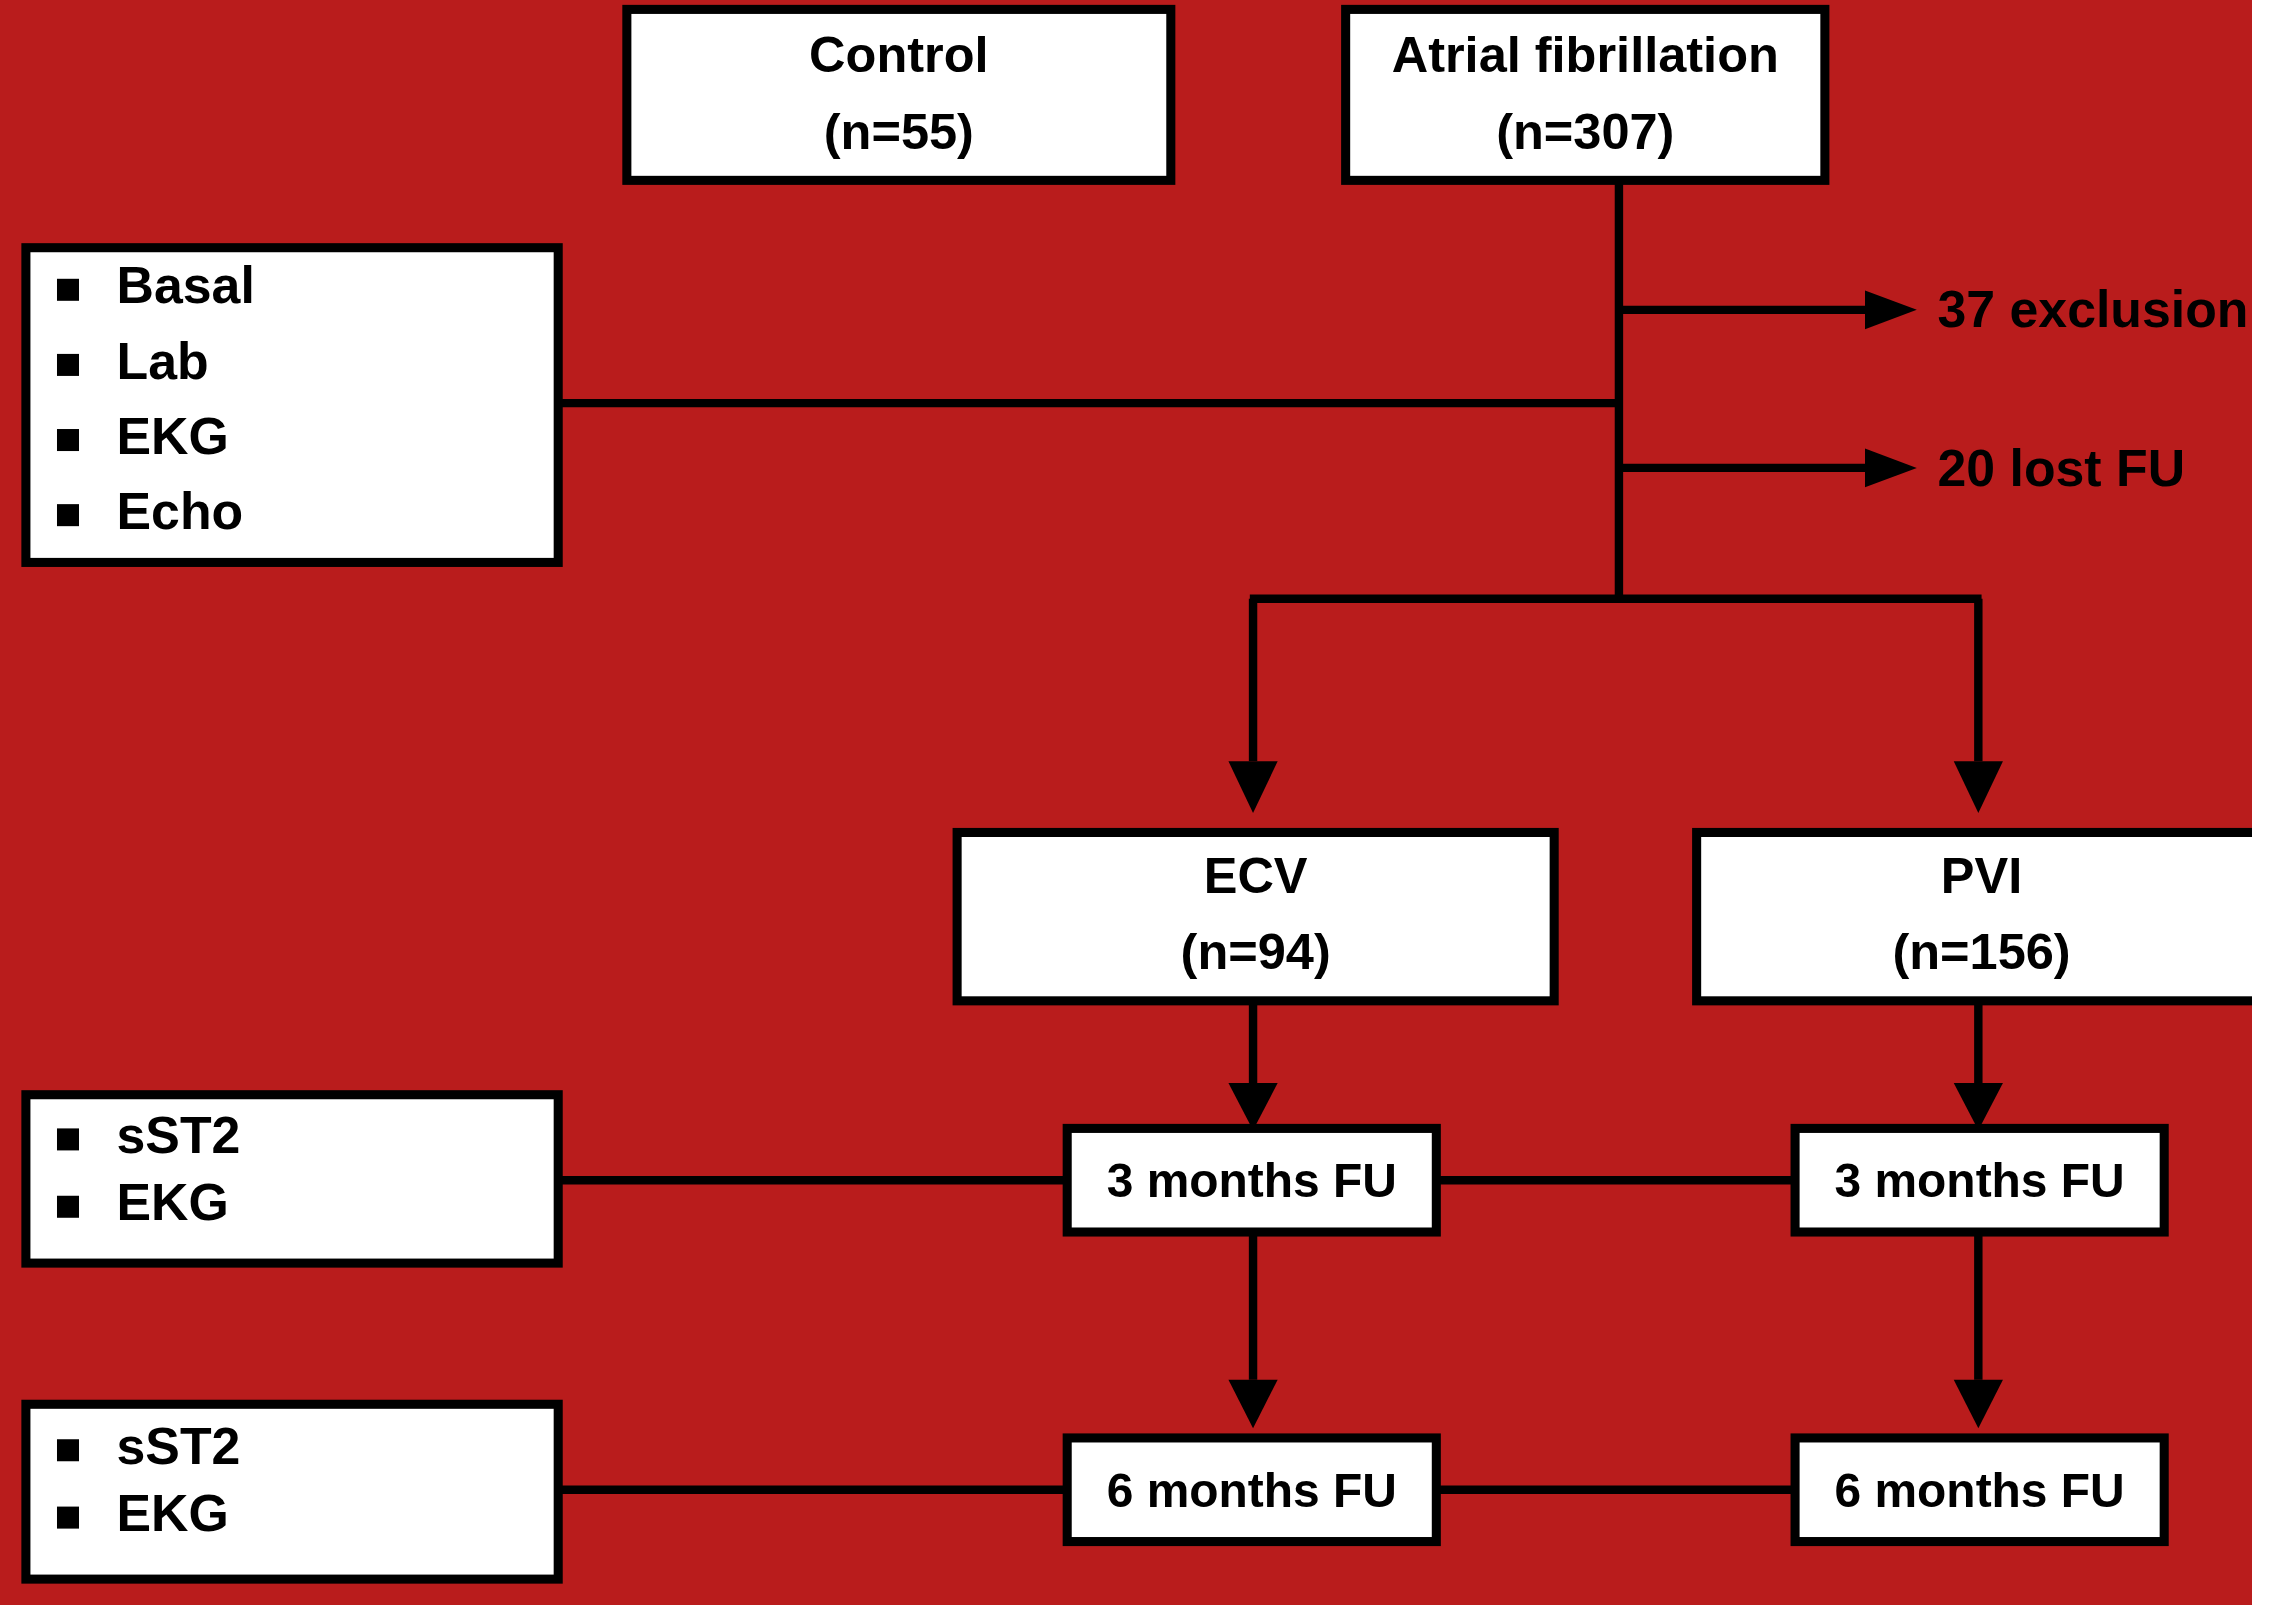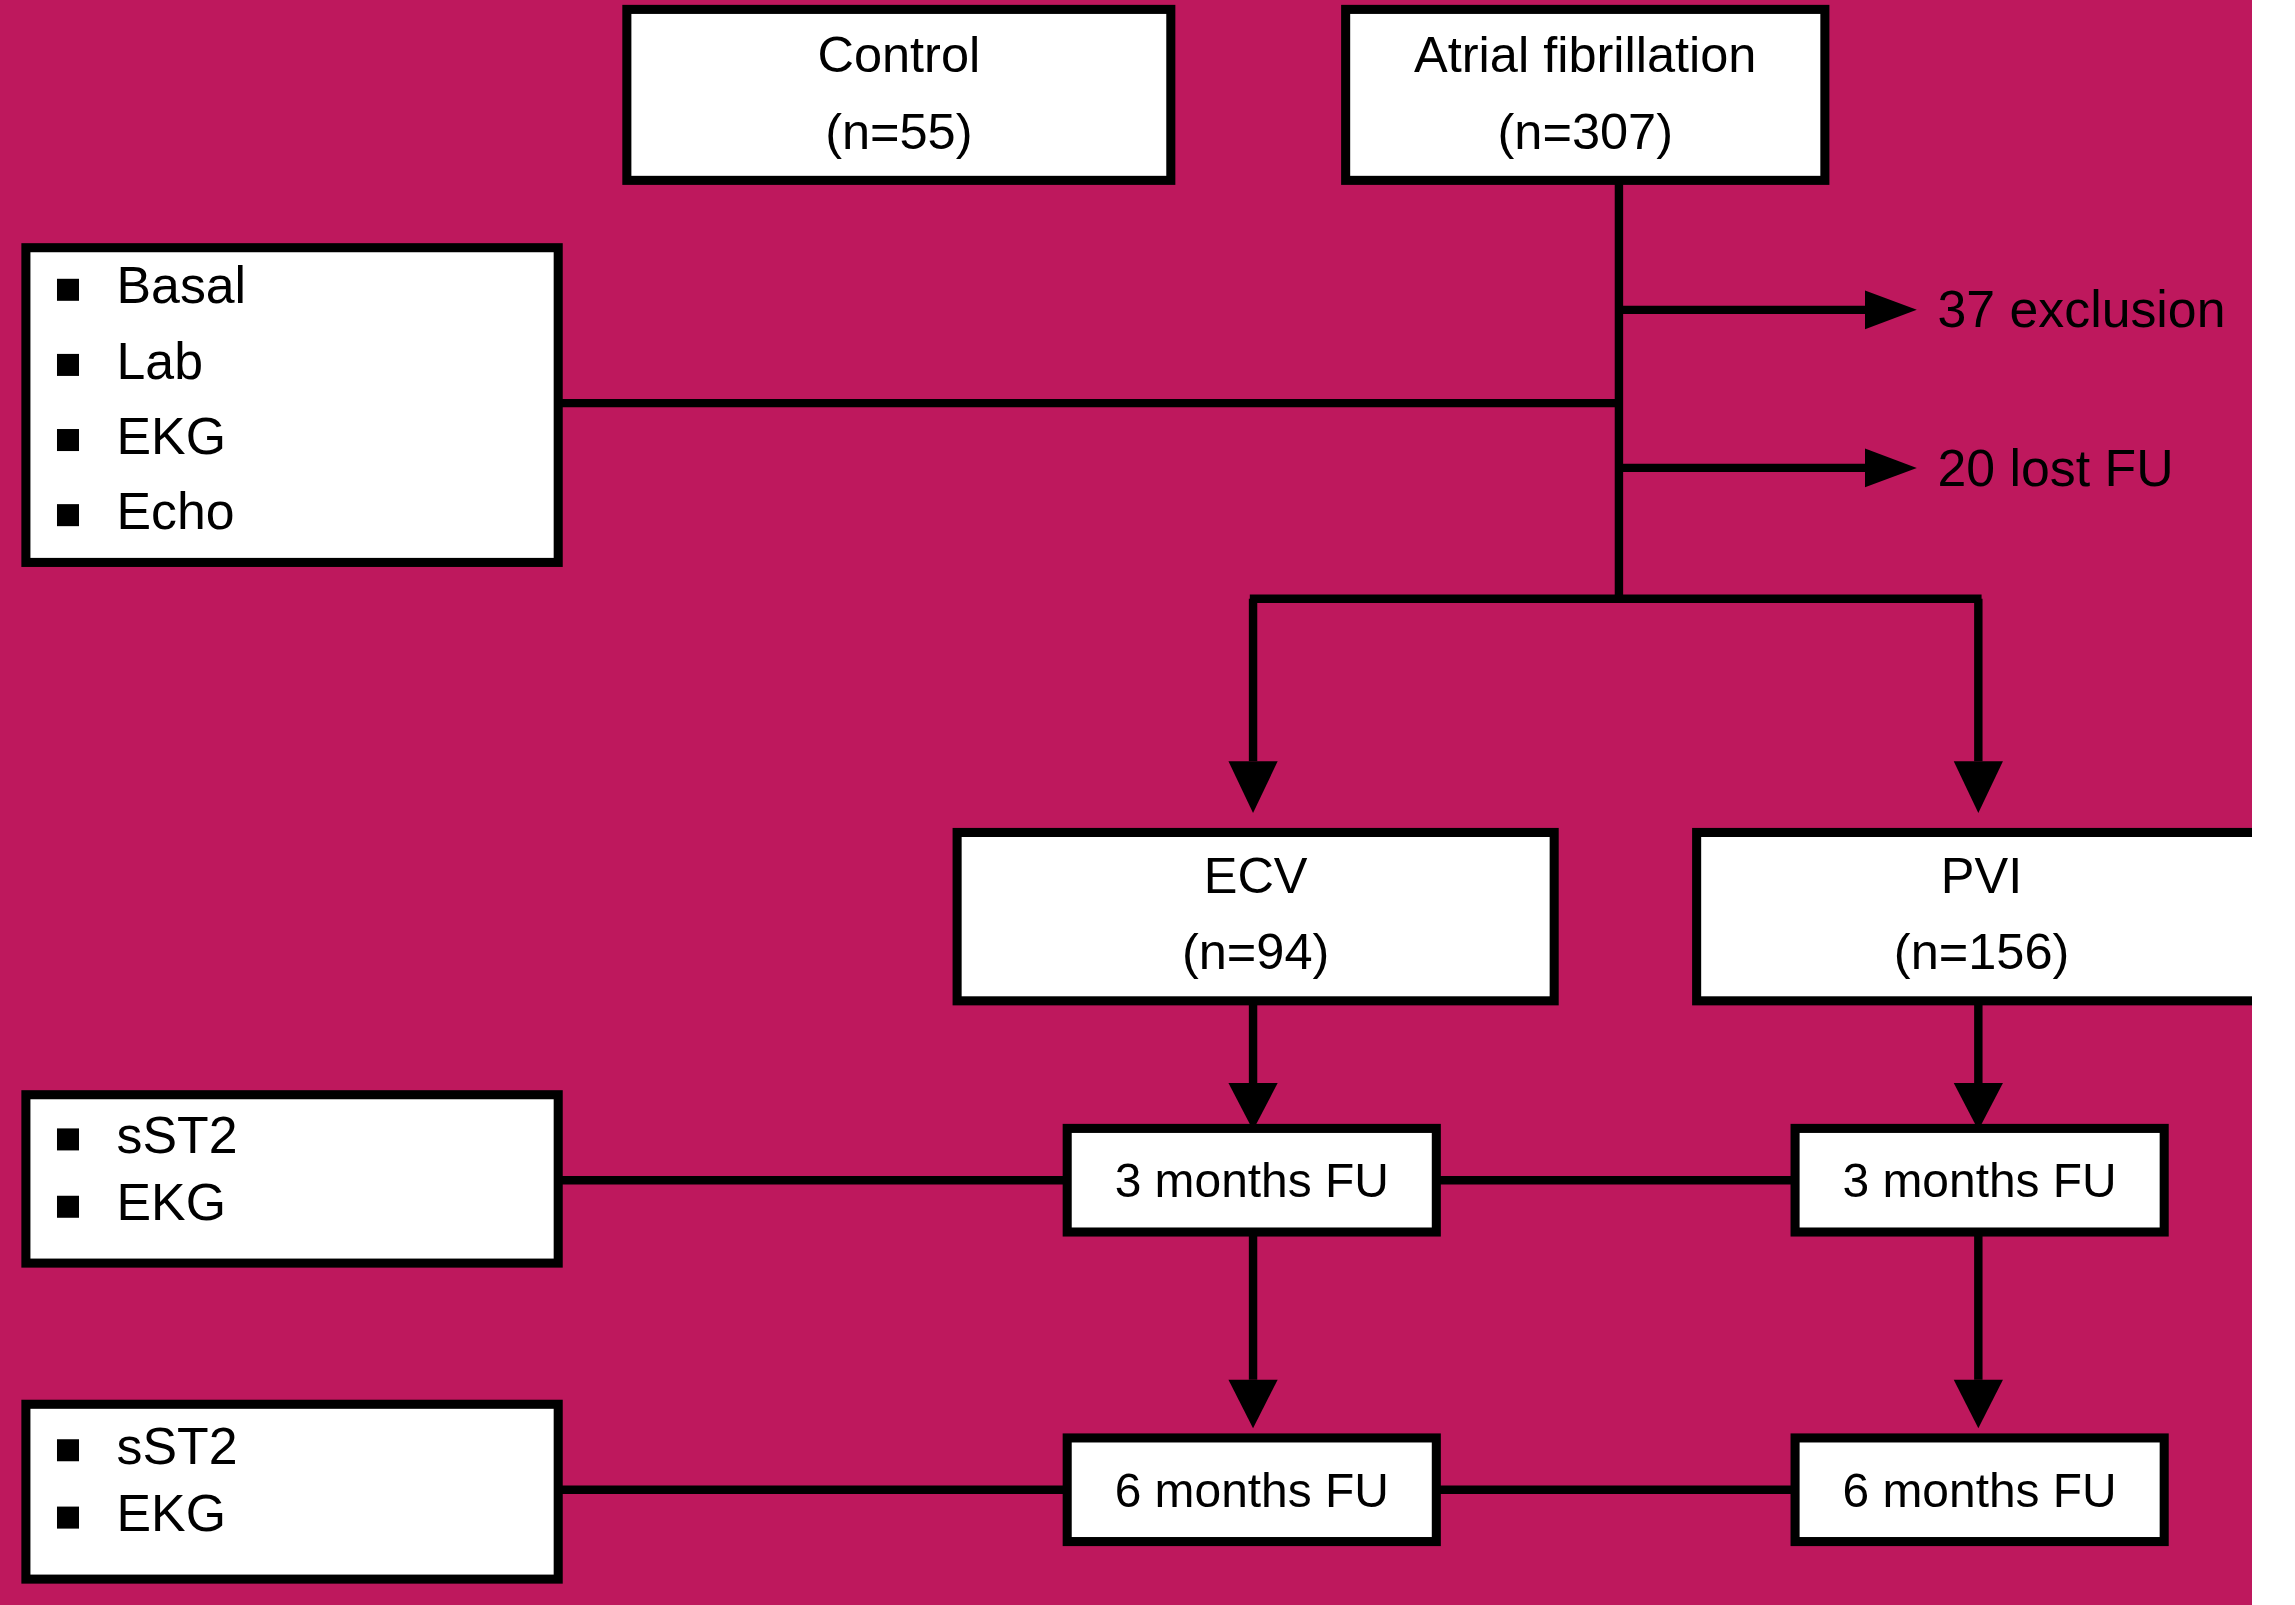--- a/index.html
+++ b/index.html
@@ -1,21 +1,22 @@
 <!DOCTYPE html>
 <html style="font-size:10.4px"><head>
 <meta charset="utf-8">
 <style>
   html,body{margin:0;padding:0;background:#ffffff;}
   #root{
     position:relative;
     width:2252px;height:1606px;
-    background:#be185d;
+    background:#b91c1c;
     font-family:"Liberation Sans", sans-serif;
     overflow:hidden;
+    font-weight:bold;
   }
   svg#flow{position:absolute;left:0;top:0;width:2295px;height:1606px;display:block;}
   .nodebox{fill:#ffffff;stroke:#000000;stroke-width:14;}
   .conn{stroke:#000000;stroke-width:13;fill:none;}
   .arrowhead{fill:#000000;stroke:none;}
   .bullet{fill:#000000;stroke:none;}
   text{fill:#000000;font-family:"Liberation Sans", sans-serif;}
   .t-box{font-size:78px;}
   .t-box-small{font-size:74px;}
   .t-list{font-size:80px;}

